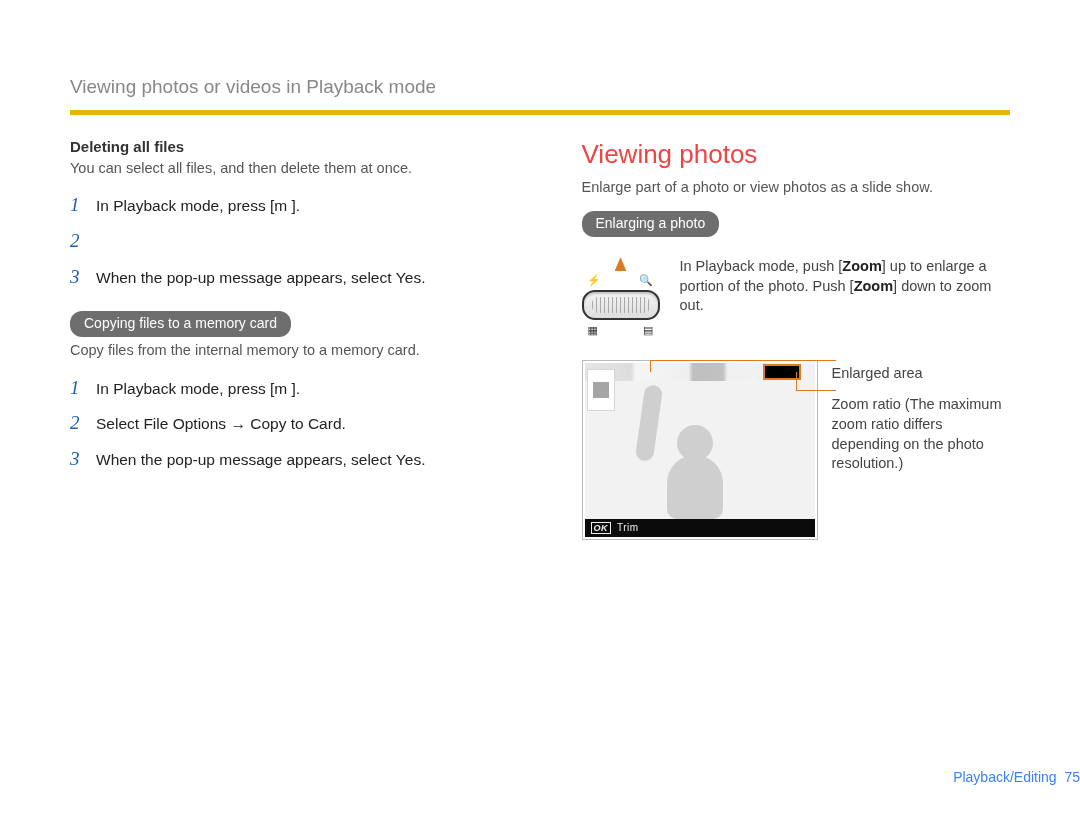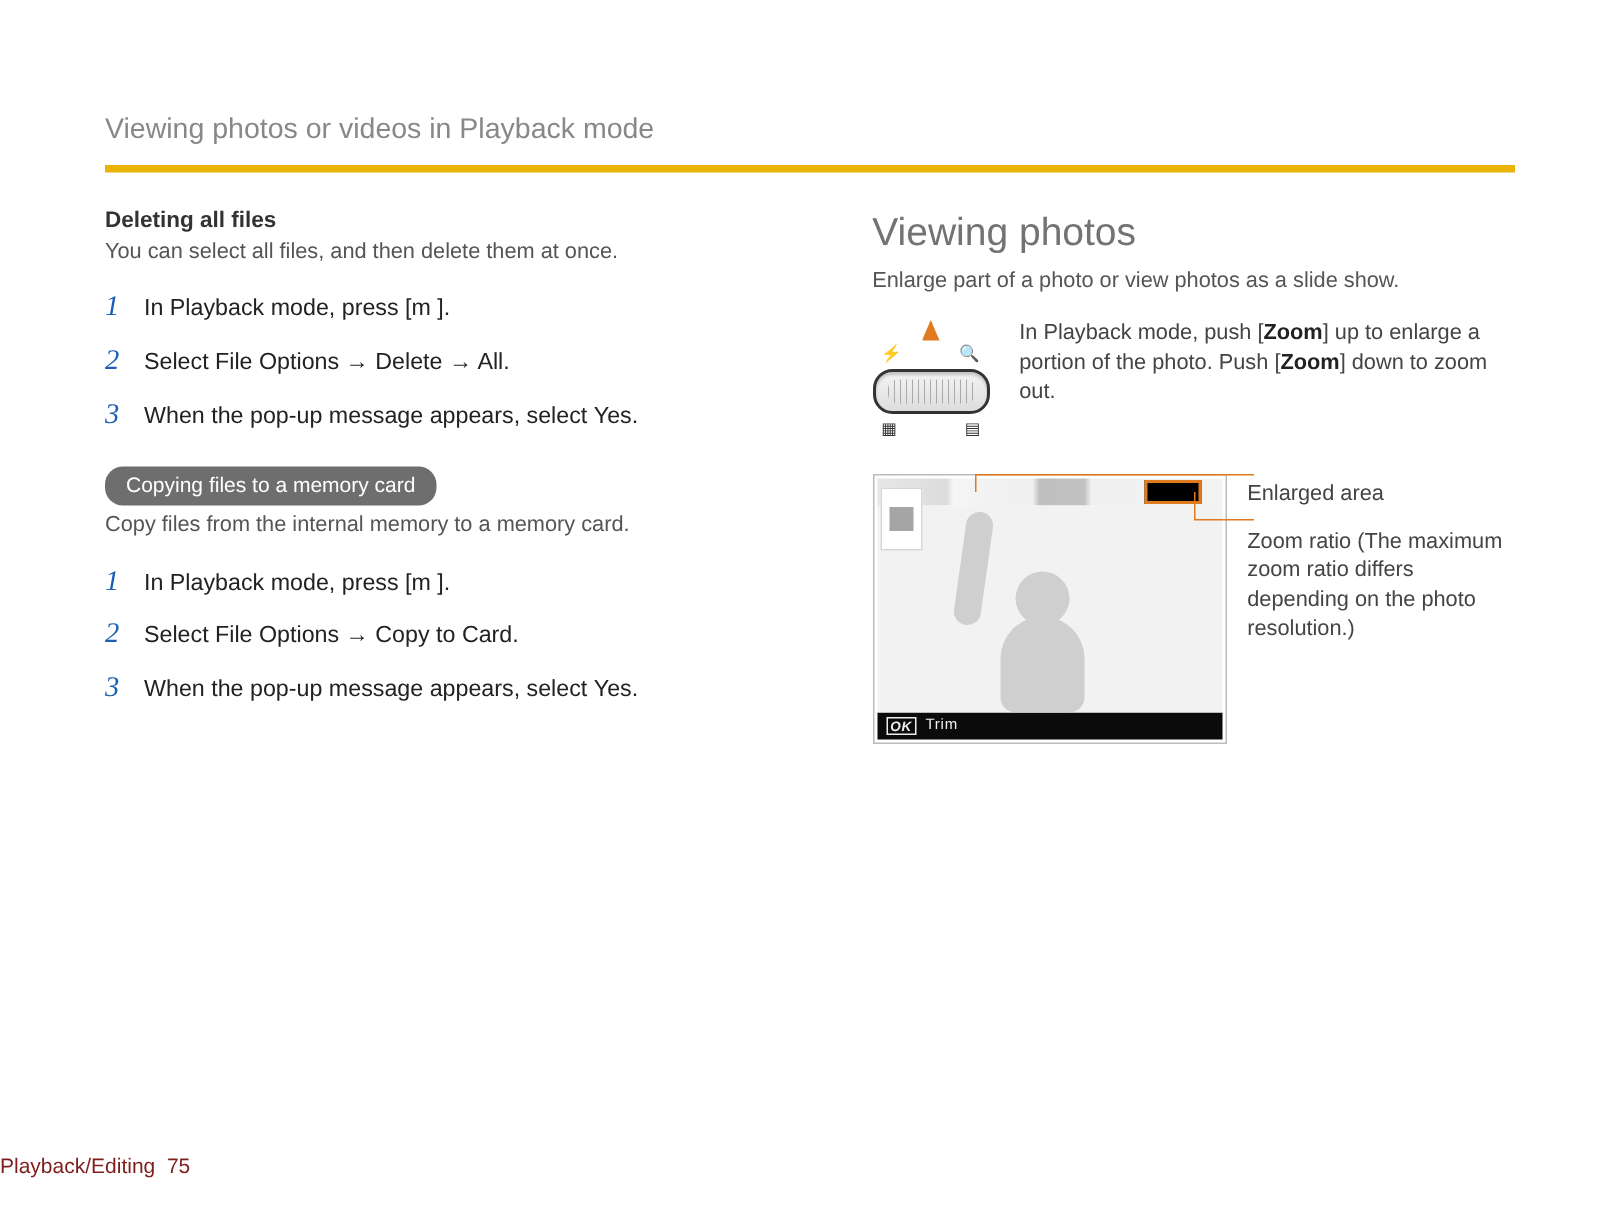--- a/index.html
+++ b/index.html
@@ -72,21 +72,21 @@
     background: #6e6e6e;
     color: #fff;
     border-radius: 12px;
     padding: 3px 14px 4px;
     font-size: 14px;
     font-weight: 400;
     margin-bottom: 4px;
   }
   .h2-orange {
     font-size: 26px;
-    color: #737373;
+    color: #ef4444;
     font-weight: 400;
     margin-bottom: 6px;
   }
   .zoom-row {
     display: flex;
     align-items: flex-start;
     gap: 20px;
     margin-top: 16px;
     margin-bottom: 22px;
   }
@@ -248,44 +248,43 @@
   .lead-line {
     position: absolute;
     border-top: 1.5px solid #e07a1e;
     height: 0;
   }
   .footer {
     position: absolute;
     left: 0;
     right: 0;
     bottom: 28px;
-    text-align: left;
+    text-align: right;
     font-size: 14px;
-    color: #7f1d1d;
+    color: #3b82f6;
   }
 </style>
 </head>
 <body>
 
 <div class="page">
   <div class="page-header">Viewing photos or videos in Playback mode</div>
 
   <div class="cols">
 
     <div class="col">
       <div class="subhead">Deleting all ﬁles</div>
       <div class="bodytext">You can select all files, and then delete them at once.</div>
       <ol class="steps">
         <li>
             <span class="stepnum">1</span>
             <span>In Playback mode, press [m          ].</span>
           </li>
         <li>
             <span class="stepnum">2</span>
-            <span>Select File Options → Delete → All.</span>
           </li>
         <li>
             <span class="stepnum">3</span>
             <span>When the pop-up message appears, select <b>Yes</b>.</span>
           </li>
       </ol>
 
       <div class="pill">Copying ﬁles to a memory card</div>
       <div class="bodytext">Copy files from the internal memory to a memory card.</div>
       <ol class="steps">
@@ -300,20 +299,21 @@
         <li>
             <span class="stepnum">3</span>
             <span>When the pop-up message appears, select <b>Yes</b>.</span>
           </li>
       </ol>
     </div>
 
     <div class="col">
       <div class="h2-orange">Viewing photos</div>
       <div class="bodytext">Enlarge part of a photo or view photos as a slide show.</div>
+      <div class="pill">Enlarging a photo</div>
 
       <div class="zoom-row">
         <div class="zoom-widget">
           <div class="zoom-arrow"></div>
           <div class="zoom-icons-top">
             <span>⚡</span>
             <span>🔍</span>
           </div>
           <div class="zoom-body">
               <div class="ridges"></div>

